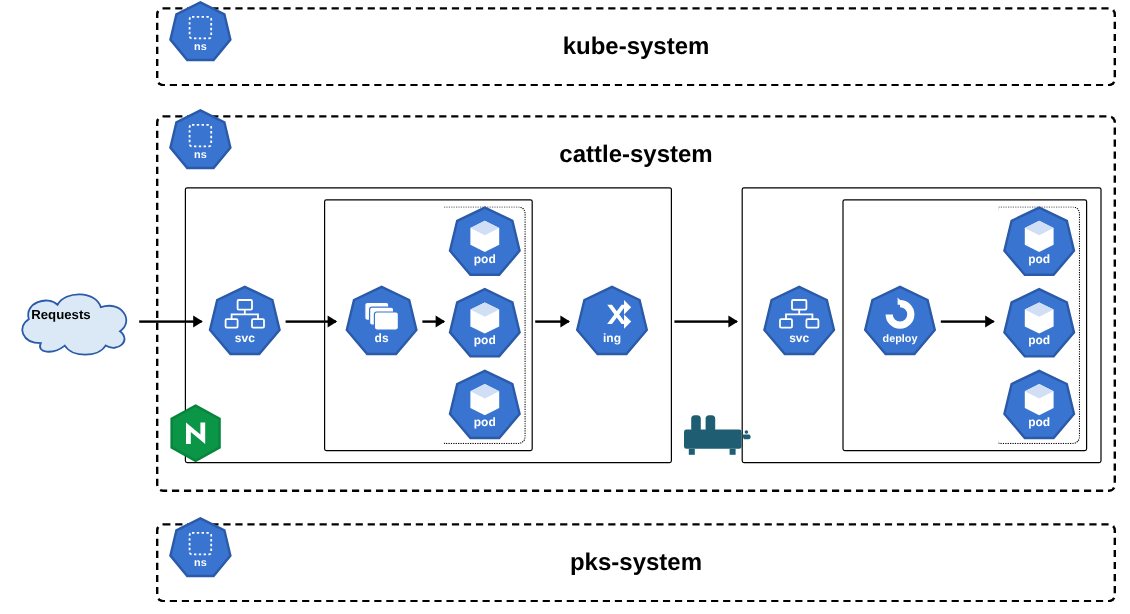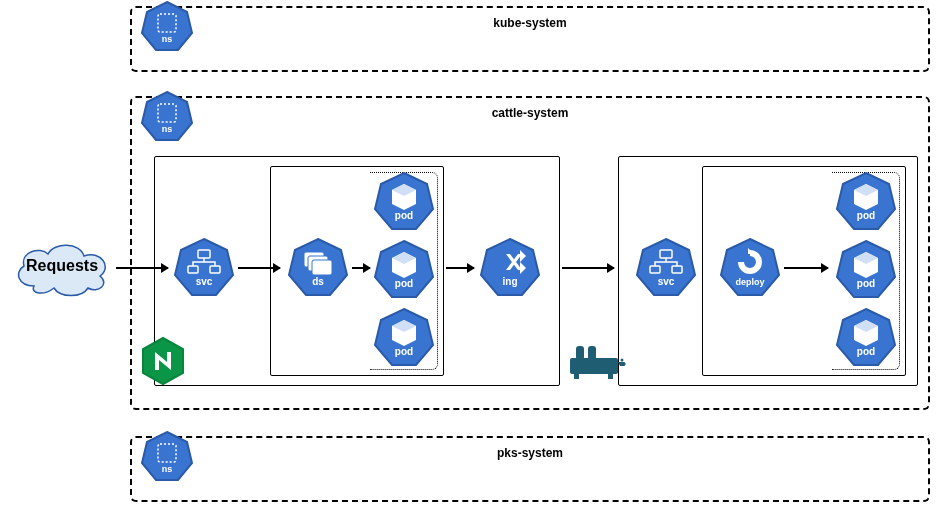--- a/index.html
+++ b/index.html
@@ -1,20 +1,20 @@
 <!DOCTYPE html>
 <html><head>
 <meta charset="utf-8">
 <style>
 *{box-sizing:border-box;margin:0;padding:0}
 body{font-family:Arial,Helvetica,sans-serif;width:942px;height:512px;position:relative;background:#fff;overflow:hidden}
 .ns-box{position:absolute;border:2px dashed #000;border-radius:6px}
-.ns-label{position:absolute;left:50%;transform:translateX(-50%);top:8px;font-weight:700;font-size:12px}
+.ns-label{position:absolute;left:50%;transform:translateX(-50%);top:20px;font-weight:700;font-size:20px}
 .requests-cloud{position:absolute;left:10px;top:238px;width:106px;height:62px}
-.req-text{position:absolute;left:26px;top:257px;font-weight:700;font-size:16px}
+.req-text{position:absolute;left:26px;top:257px;font-weight:700;font-size:11px}
 .hept{position:absolute}
 .hept-label{font:700 10px Arial;fill:#fff;text-anchor:middle}
 .hept-label-small{font:700 9px Arial;fill:#fff;text-anchor:middle}
 .inner-box{position:absolute;border:1.5px solid #000;border-radius:2px}
 .arrow{position:absolute;height:2px;background:#000}
 .arrow::after{content:"";position:absolute;right:-1px;top:-4px;border-left:8px solid #000;border-top:5px solid transparent;border-bottom:5px solid transparent}
 .nginx-badge{position:absolute;left:141px;top:336px;width:44px;height:50px}
 .rancher-badge{position:absolute;left:566px;top:340px;width:62px;height:40px}
 .pod-group-border{position:absolute;border-top:1.5px dotted #000;border-bottom:1.5px dotted #000;border-right:1.5px dotted #000;border-radius:0 6px 6px 0}
 </style>

